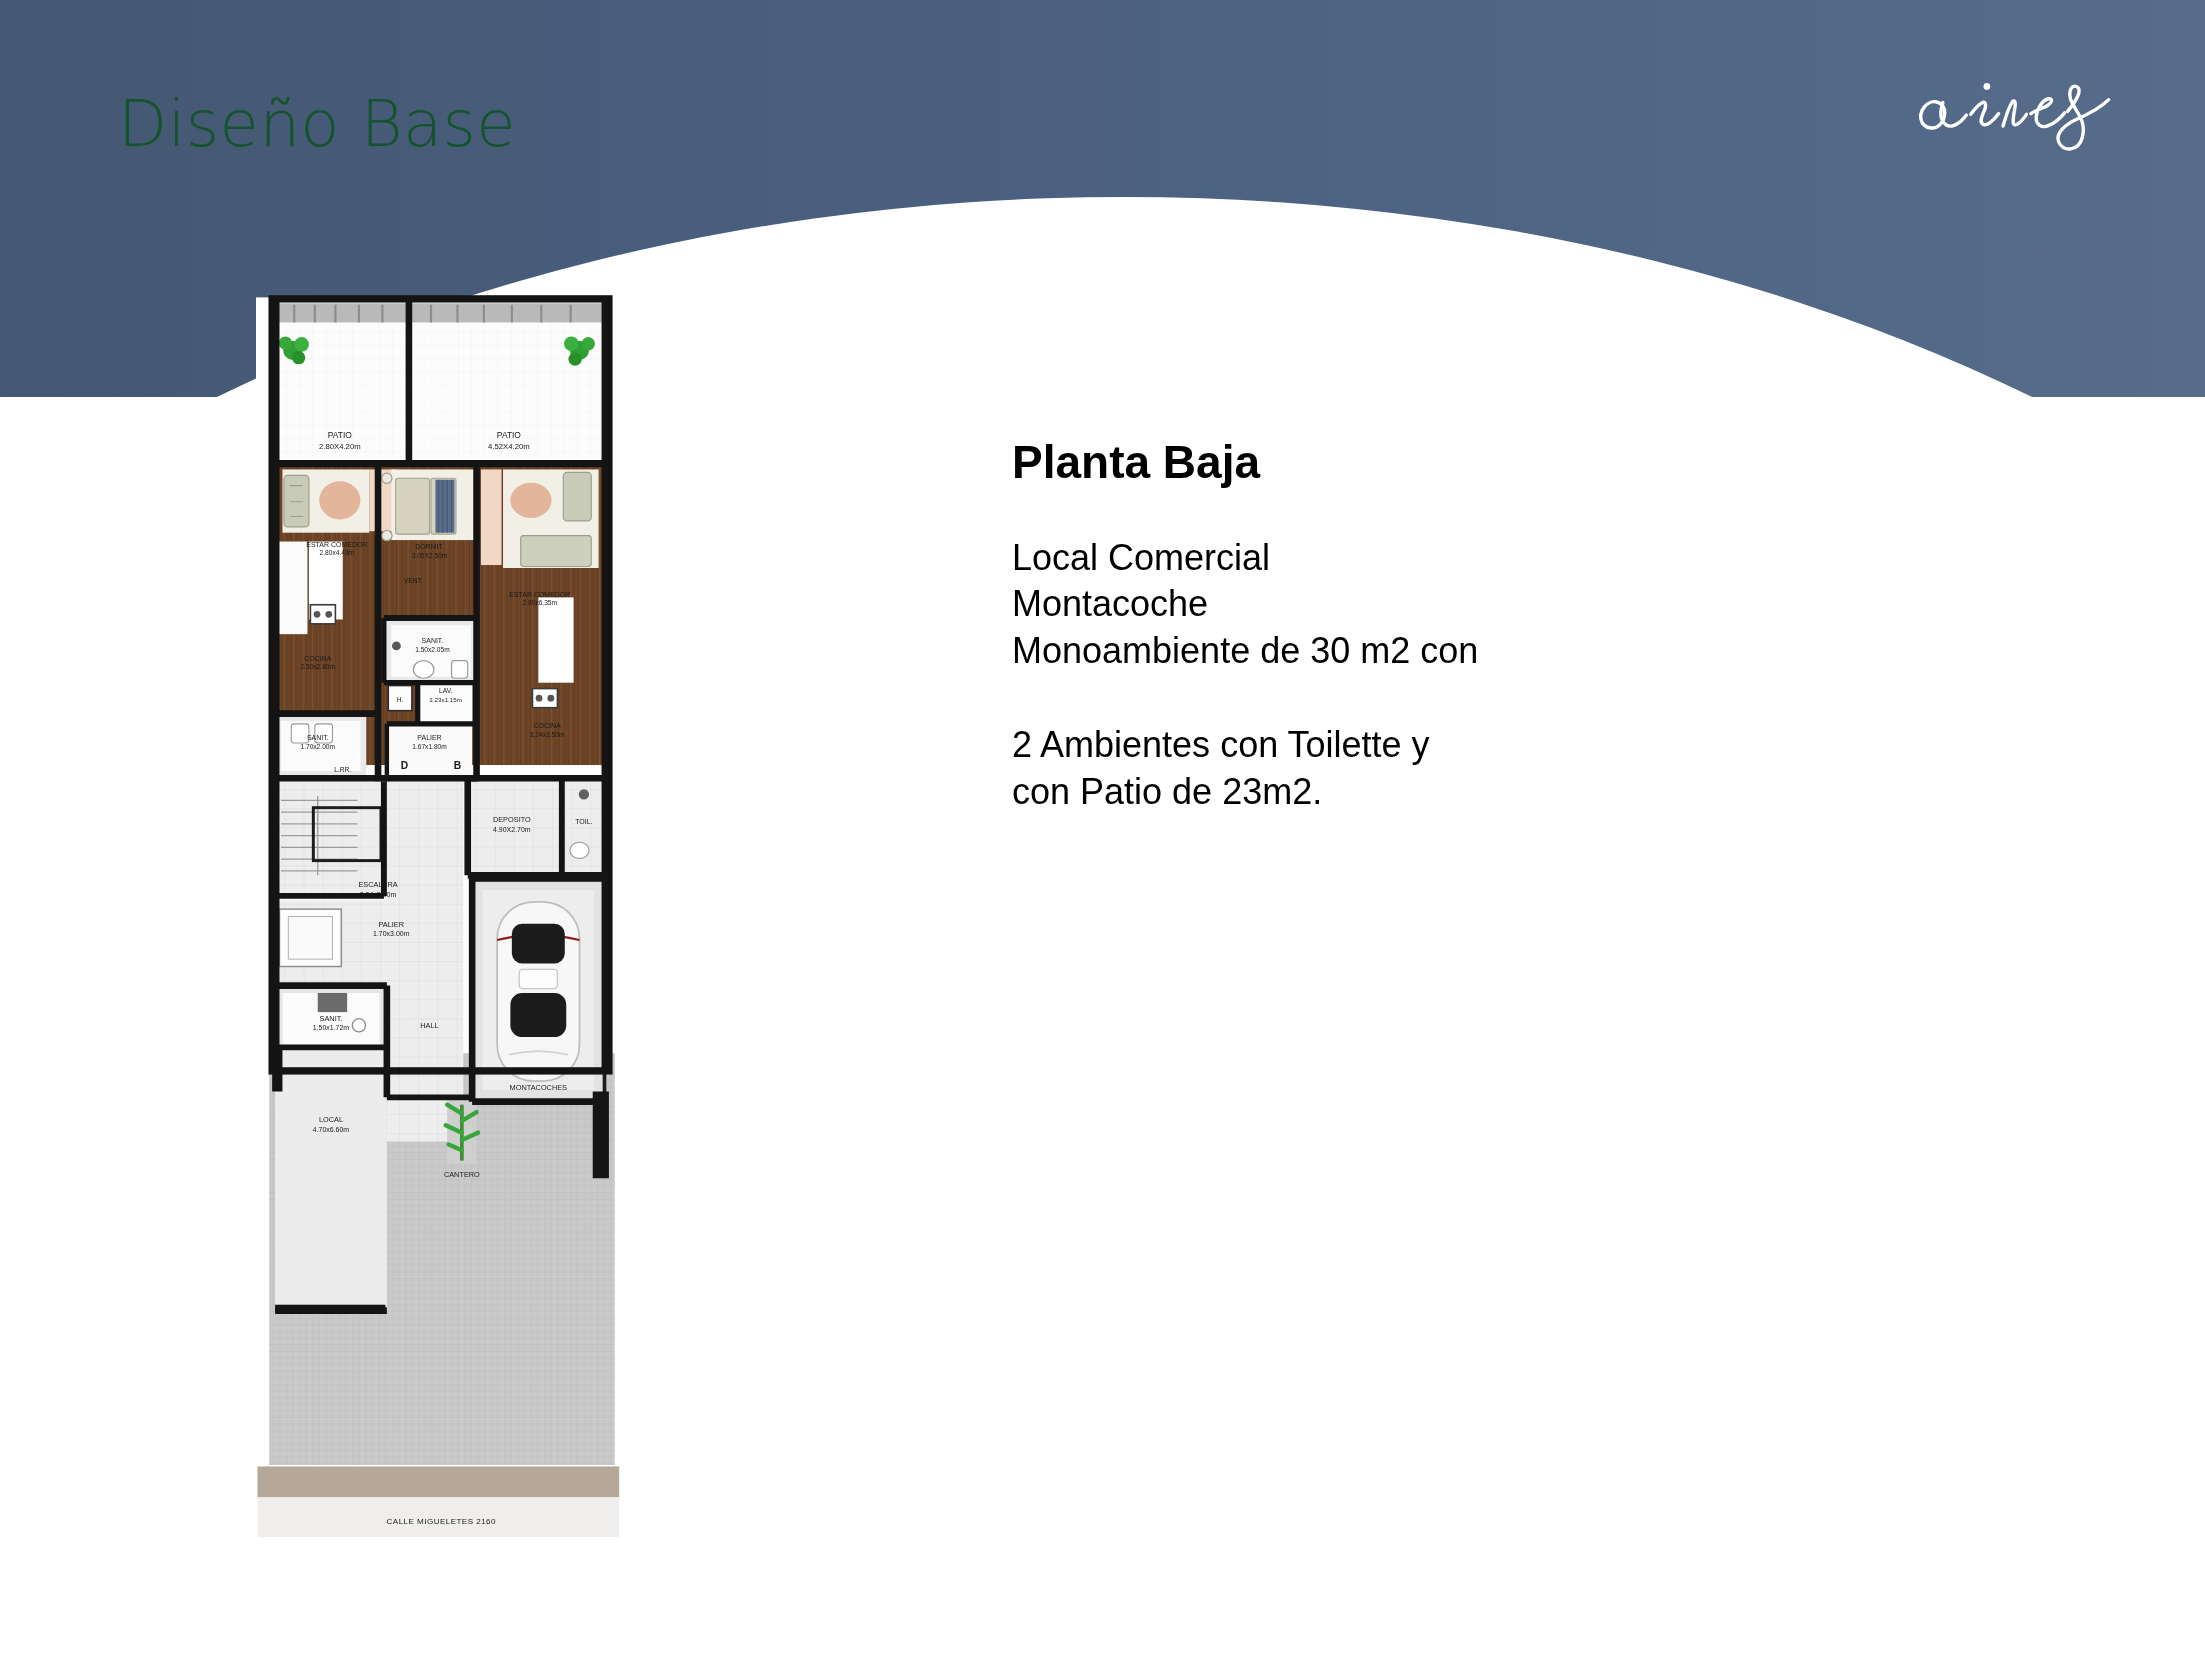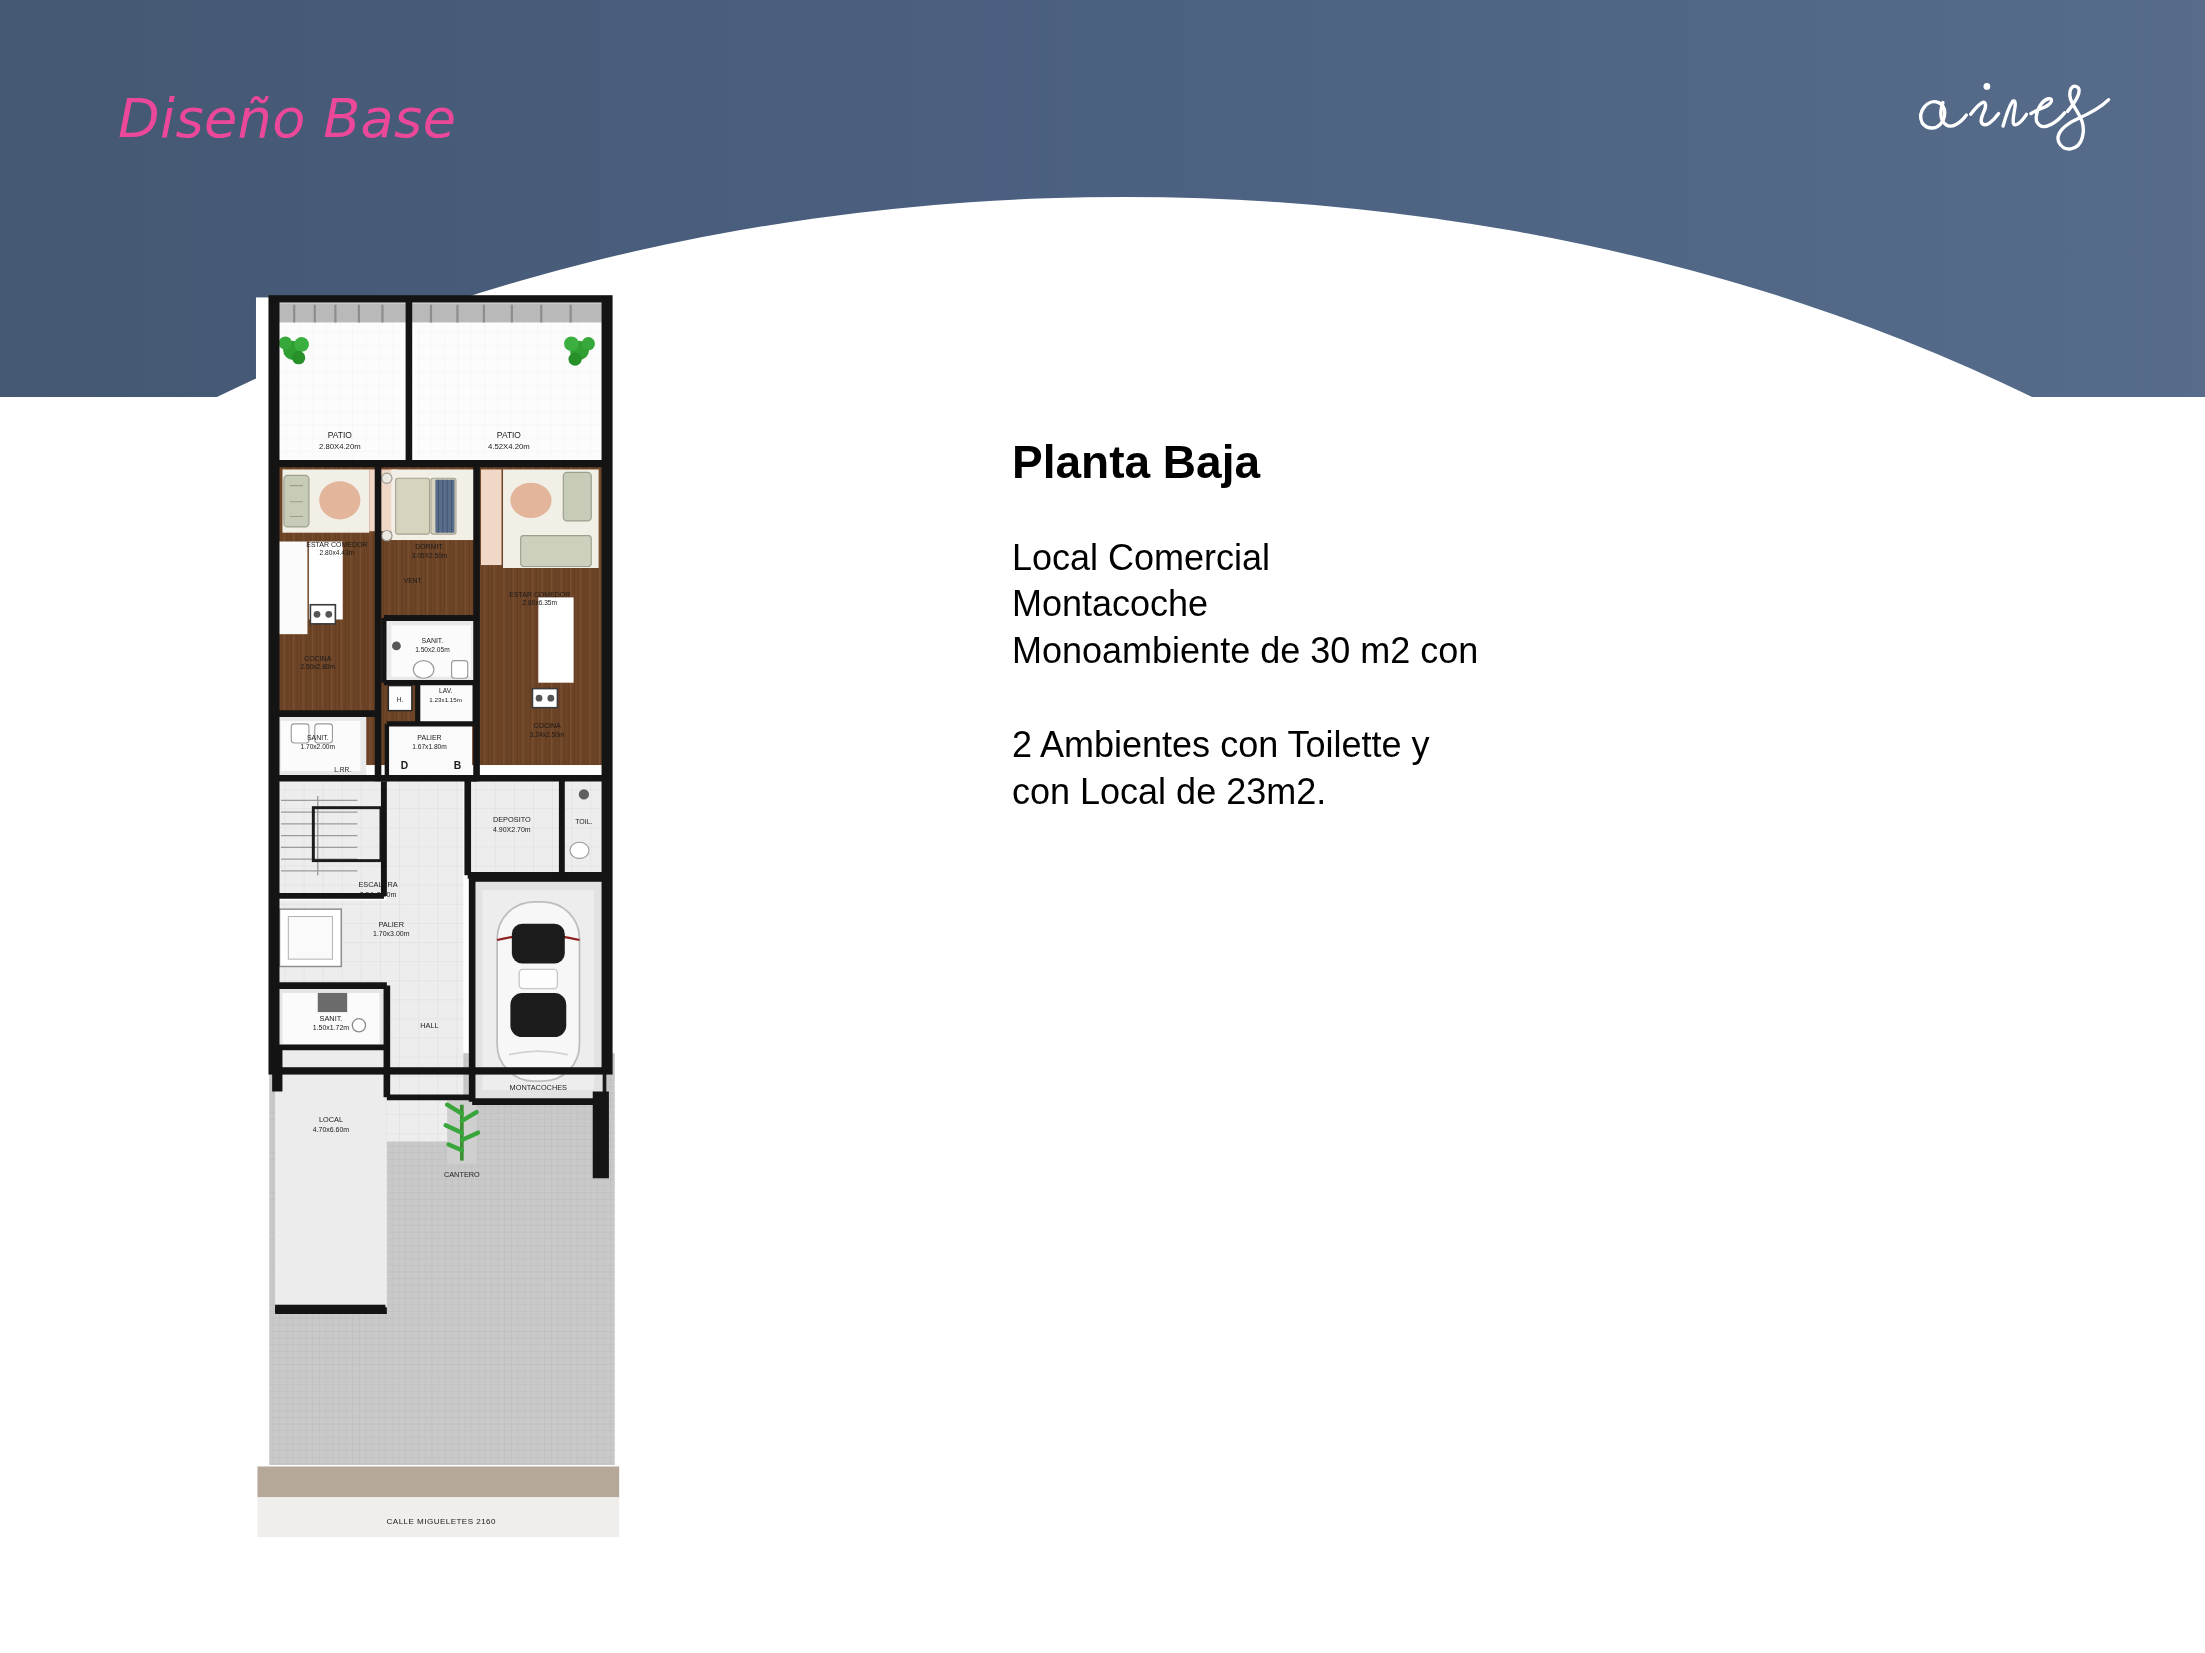--- a/index.html
+++ b/index.html
@@ -30,27 +30,26 @@
     left: -456px;
     top: 197px;
     width: 3161px;
     height: 1103px;
     background: #ffffff;
     border-radius: 50% 50% 0 0 / 100% 100% 0 0;
   }
   .header-title {
     position: absolute;
     left: 118px; top: 87px;
-    font-size: 54px;
+    font-size: 64px;
     font-weight: 300;
     letter-spacing: 0.4px;
-    color: #ec4899;
+    color: #14532d;
     font-family: "DejaVu Sans", sans-serif;
     white-space: nowrap;
-    font-style: italic;
   }
   .brand-logo {
     position: absolute;
     right: 46px; top: 41px;
     width: 265px; height: 132px;
   }
 
   
   .copy-block {
     position: absolute;
@@ -116,21 +115,21 @@
     <div class="copy-heading">Planta Baja</div>
 
     <div class="copy-para">
       <span class="ln">Local Comercial</span>
       <span class="ln">Montacoche</span>
       <span class="ln">Monoambiente de 30 m2 con</span>
     </div>
 
     <div class="copy-para">
       <span class="ln">2 Ambientes con Toilette y</span>
-      <span class="ln">con Local de 23m2.</span>
+      <span class="ln">con Patio de 23m2.</span>
     </div>
   </div>
 
   <div class="plan-wrap">
     <svg class="plan-svg" viewBox="0 0 530 1730">
       <defs>
         <pattern id="tileGrid" width="26" height="26" patternUnits="userSpaceOnUse">
           <rect width="26" height="26" fill="#ededed"></rect>
           <path d="M26 0 V26 M0 26 H26" stroke="#d6d6d6" stroke-width="1.1"></path>
         </pattern>

